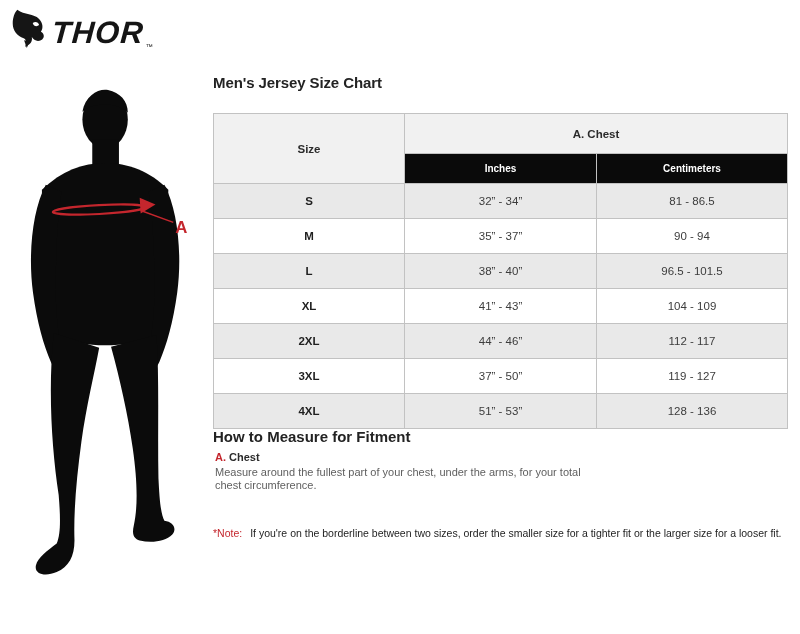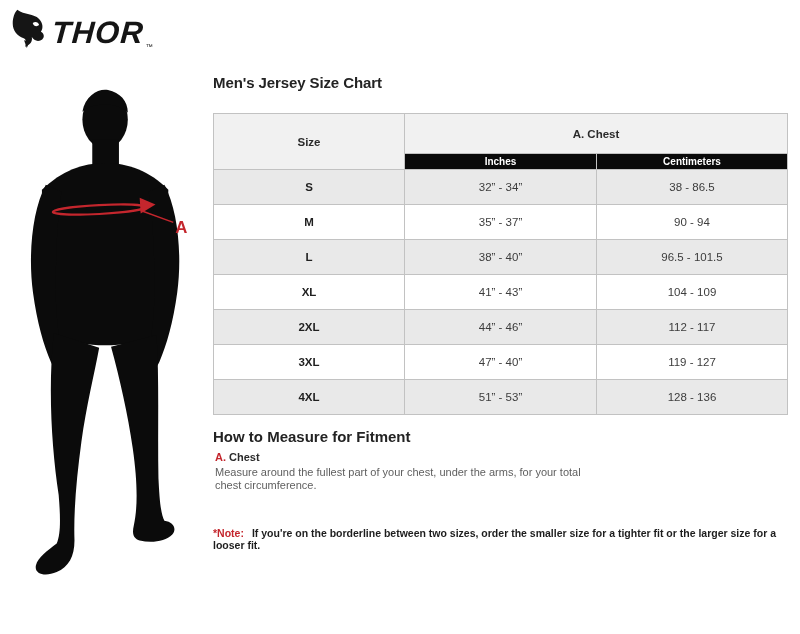--- a/index.html
+++ b/index.html
@@ -25,33 +25,33 @@
   
   .figure{left:28px;top:88px;width:172px;height:494px;}
 
   
   .page-title{left:213px;top:74px;font-size:15px;font-weight:bold;color:#232323;letter-spacing:-0.1px;}
   .chart{left:213px;top:113px;}
   table{border-collapse:collapse;table-layout:fixed;width:574px;font-size:11.5px;color:var(--body-text);}
   th,td{border:1px solid #c2c2c2;text-align:center;padding:0;vertical-align:middle;}
   .th-size,.th-chest{background:var(--header-bg);font-weight:bold;color:#2b2b2b;font-size:11.5px;}
   .th-chest{height:40px;}
-  .th-sub{background:var(--subheader-bg);color:#ffffff;font-size:10px;font-weight:bold;height:16px;}
+  .th-sub{background:var(--subheader-bg);color:#ffffff;font-size:10px;font-weight:bold;height:30px;}
   tbody td{height:35px;}
   tr.alt td{background:var(--row-alt-bg);}
   td.size-cell{font-weight:bold;color:#1f1f1f;}
 
   
   .measure-heading{left:213px;top:428px;font-size:15px;font-weight:bold;color:#232323;}
   .measure-item{left:215px;top:451px;font-size:11px;font-weight:bold;color:#2b2b2b;}
   .measure-item .red{color:var(--accent-red);}
   .measure-desc{left:215px;top:466px;width:372px;font-size:11px;color:#5f5f5f;line-height:13px;}
 
   
-  .note{left:213px;top:527px;width:578px;font-size:10.5px;font-weight:bold;color:var(--ink);}
+  .note{left:213px;top:527px;width:578px;font-size:10.5px;font-weight:normal;color:var(--ink);}
   .note .red{color:var(--accent-red);margin-right:8px;}
 
   
   .footer{left:15px;top:604px;font-size:10px;color:var(--muted);line-height:12.5px;}
 </style>
 </head>
 <body>
 
 <div class="abs logo">
   <span>
@@ -115,21 +115,21 @@
       </tr>
       <tr>
         <th class="th-sub">Inches</th>
         <th class="th-sub">Centimeters</th>
       </tr>
     </thead>
     <tbody>
       <tr class="alt">
         <td class="size-cell">S</td>
         <td>32” - 34”</td>
-        <td>38 - 86.5</td>
+        <td>81 - 86.5</td>
       </tr>
       <tr>
         <td class="size-cell">M</td>
         <td>35” - 37”</td>
         <td>90 - 94</td>
       </tr>
       <tr class="alt">
         <td class="size-cell">L</td>
         <td>38” - 40”</td>
         <td>96.5 - 101.5</td>
@@ -139,21 +139,21 @@
         <td>41” - 43”</td>
         <td>104 - 109</td>
       </tr>
       <tr class="alt">
         <td class="size-cell">2XL</td>
         <td>44” - 46”</td>
         <td>112 - 117</td>
       </tr>
       <tr>
         <td class="size-cell">3XL</td>
-        <td>47” - 40”</td>
+        <td>37” - 50”</td>
         <td>119 - 127</td>
       </tr>
       <tr class="alt">
         <td class="size-cell">4XL</td>
         <td>51” - 53”</td>
         <td>128 - 136</td>
       </tr>
     </tbody>
   </table>
 </div>

